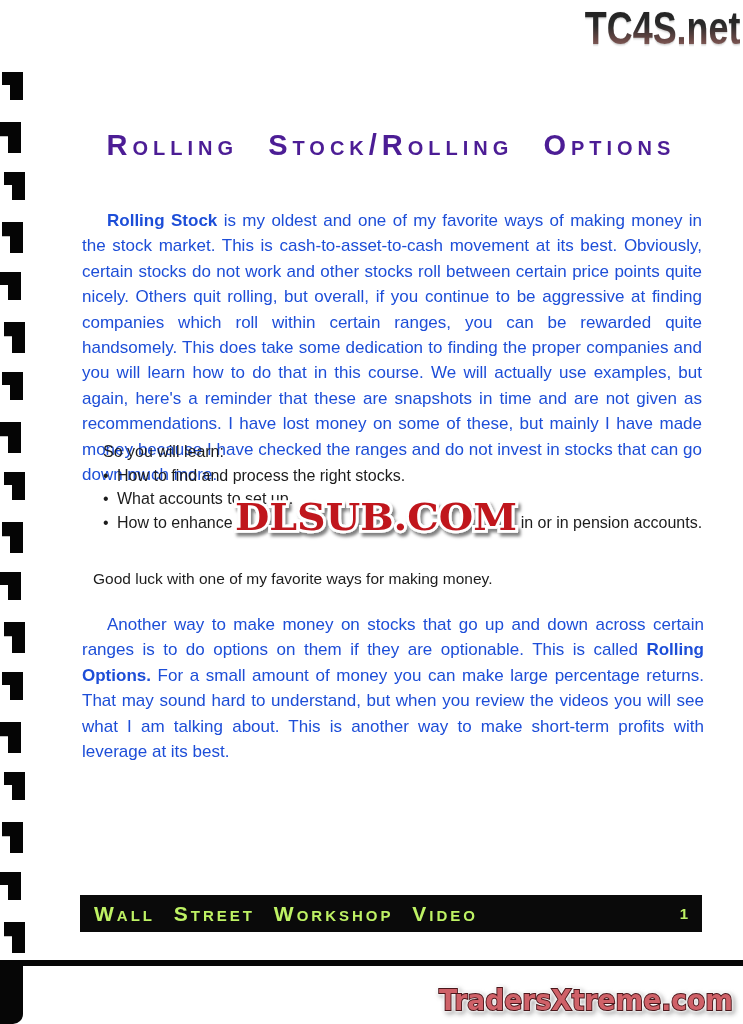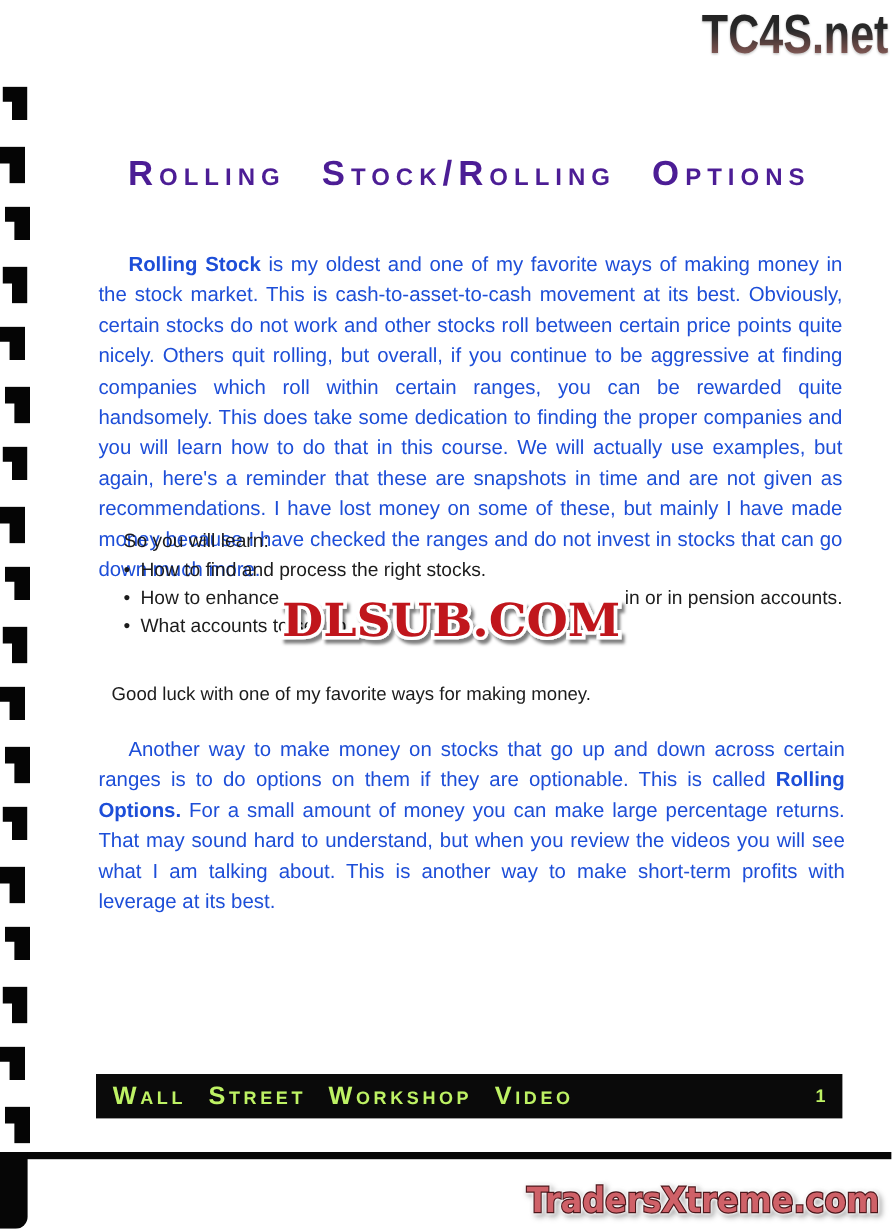--- a/index.html
+++ b/index.html
@@ -91,22 +91,22 @@
 
   <div class="tc4s">TC4S.net</div>
 
   <div class="title">Rolling Stock/Rolling Options</div>
 
   <div class="para p1"><span class="indent"></span><b>Rolling Stock</b><span> is my oldest and one of my favorite ways of making money in the stock market.  This is cash-to-asset-to-cash movement at its best.  Obviously, certain stocks do not work and other stocks roll between certain price points quite nicely. Others quit rolling, but overall, if you continue to be aggressive at finding companies which roll within certain ranges, you can be rewarded quite handsomely.  This does take some dedication to finding the proper companies and you will learn how to do that in this course.  We will actually use examples, but again, here's a reminder that these are snapshots in time and are not given as recommendations.  I have lost money on some of these, but mainly I have made money because I have checked the ranges and do not invest in stocks that can go down much more.</span></div>
 
   <div class="learn">
     <div>So you will learn:</div>
     <div class="bullet-line"><span class="dot">•</span><span>How to find and process the right stocks.</span></div>
+    <div class="bullet-line"><span class="dot">•</span><span>What accounts to set up.</span></div>
     <div class="bullet-line"><span class="dot">•</span><span>How to enhance</span><span class="gap"></span><span>in or in pension accounts.</span></div>
-    <div class="bullet-line"><span class="dot">•</span><span>What accounts to set up.</span></div>
   </div>
 
   <svg class="wm-dlsub" width="300" height="58" viewBox="0 0 300 58">
     <defs>
       <filter id="dlsub-shadow" x="-20%" y="-20%" width="140%" height="160%">
         <feDropShadow dx="2.5" dy="3.5" stdDeviation="1.5" flood-color="#000000" flood-opacity="0.5"></feDropShadow>
       </filter>
     </defs>
     <text x="150" y="43" text-anchor="middle" textLength="282" lengthAdjust="spacingAndGlyphs" font-family="DejaVu Serif, serif" font-size="38" font-weight="bold" style="fill:var(--dlsub_red);" stroke="#ffffff" stroke-width="5.5" paint-order="stroke" filter="url(#dlsub-shadow)">DLSUB.COM</text>
   </svg>

